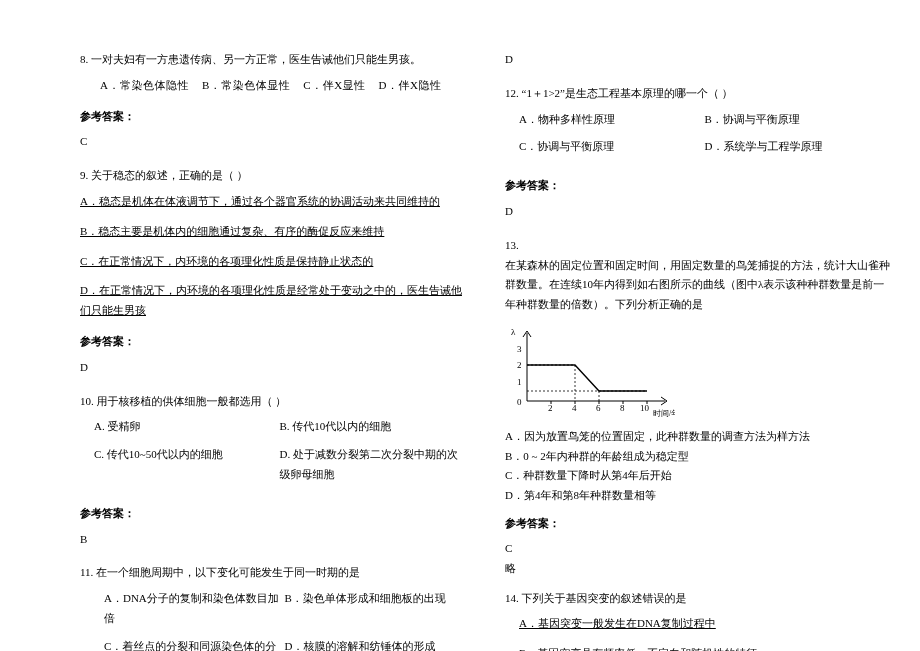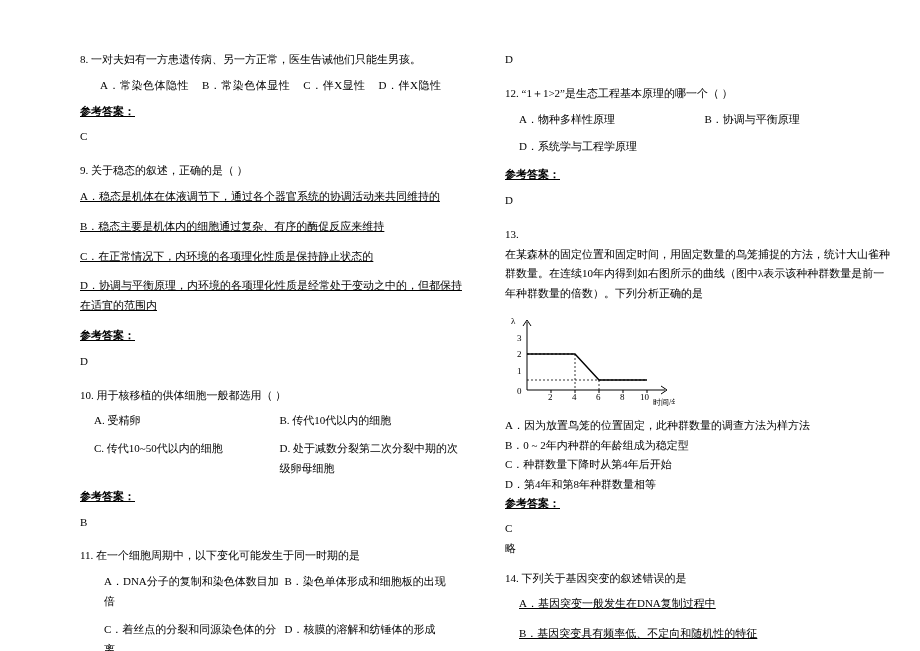--- a/index.html
+++ b/index.html
@@ -31,23 +31,22 @@
       margin-bottom: 6px;
       letter-spacing: 0.5px;
     }
     .option-row {
       margin-bottom: 10px;
       padding-left: 0;
       text-decoration: underline;
     }
     .answer-label {
       font-weight: bold;
-      margin-top: 0;
+      margin-top: 11px;
       margin-bottom: 6px;
-      text-decoration: underline;
     }
     .answer-val {
       margin-bottom: 14px;
     }
     .two-col-opts {
       display: flex;
       flex-wrap: wrap;
     }
     .two-col-opts > span {
       width: 50%;
@@ -78,21 +77,21 @@
       </p>
       <p class="answer-label">参考答案：</p>
       <p class="answer-val">C</p>
     </div>
 
     <div class="question">
       <p class="q-text"><span>9.</span> <span>关于稳态的叙述，正确的是（  ）</span></p>
       <p class="option-row">A．稳态是机体在体液调节下，通过各个器官系统的协调活动来共同维持的</p>
       <p class="option-row">B．稳态主要是机体内的细胞通过复杂、有序的酶促反应来维持</p>
       <p class="option-row">C．在正常情况下，内环境的各项理化性质是保持静止状态的</p>
-      <p class="option-row">D．协调与平衡原理，内环境的各项理化性质是经常处于变动之中的，但都保持在适宜的范围内</p>
+      <p class="option-row">D．在正常情况下，内环境的各项理化性质是经常处于变动之中的，医生告诫他们只能生男孩</p>
       <p class="answer-label">参考答案：</p>
       <p class="answer-val">D</p>
     </div>
 
     <div class="question">
       <p class="q-text"><span>10.</span> <span>用于核移植的供体细胞一般都选用（  ）</span></p>
       <div class="two-col-opts indent">
         <span>A. 受精卵</span>
         <span>B. 传代10代以内的细胞</span>
         <span>C. 传代10~50代以内的细胞</span>
@@ -117,20 +116,21 @@
 
   <div class="col">
 
     <p class="answer-val">D</p>
 
     <div class="question">
       <p class="q-text"><span>12.</span> <span>“1＋1&gt;2”是生态工程基本原理的哪一个（        ）</span></p>
       <div class="two-col-opts indent">
         <span>A．物种多样性原理</span>
         <span>B．协调与平衡原理</span>
+        <span>C．协调与平衡原理</span>
         <span>D．系统学与工程学原理</span>
       </div>
       <p class="answer-label">参考答案：</p>
       <p class="answer-val">D</p>
     </div>
 
     <div class="question">
       <p>13.</p>
       <p class="q-text">在某森林的固定位置和固定时间，用固定数量的鸟笼捕捉的方法，统计大山雀种群数量。在连续10年内得到如右图所示的曲线（图中λ表示该种种群数量是前一年种群数量的倍数）。下列分析正确的是</p>
 

